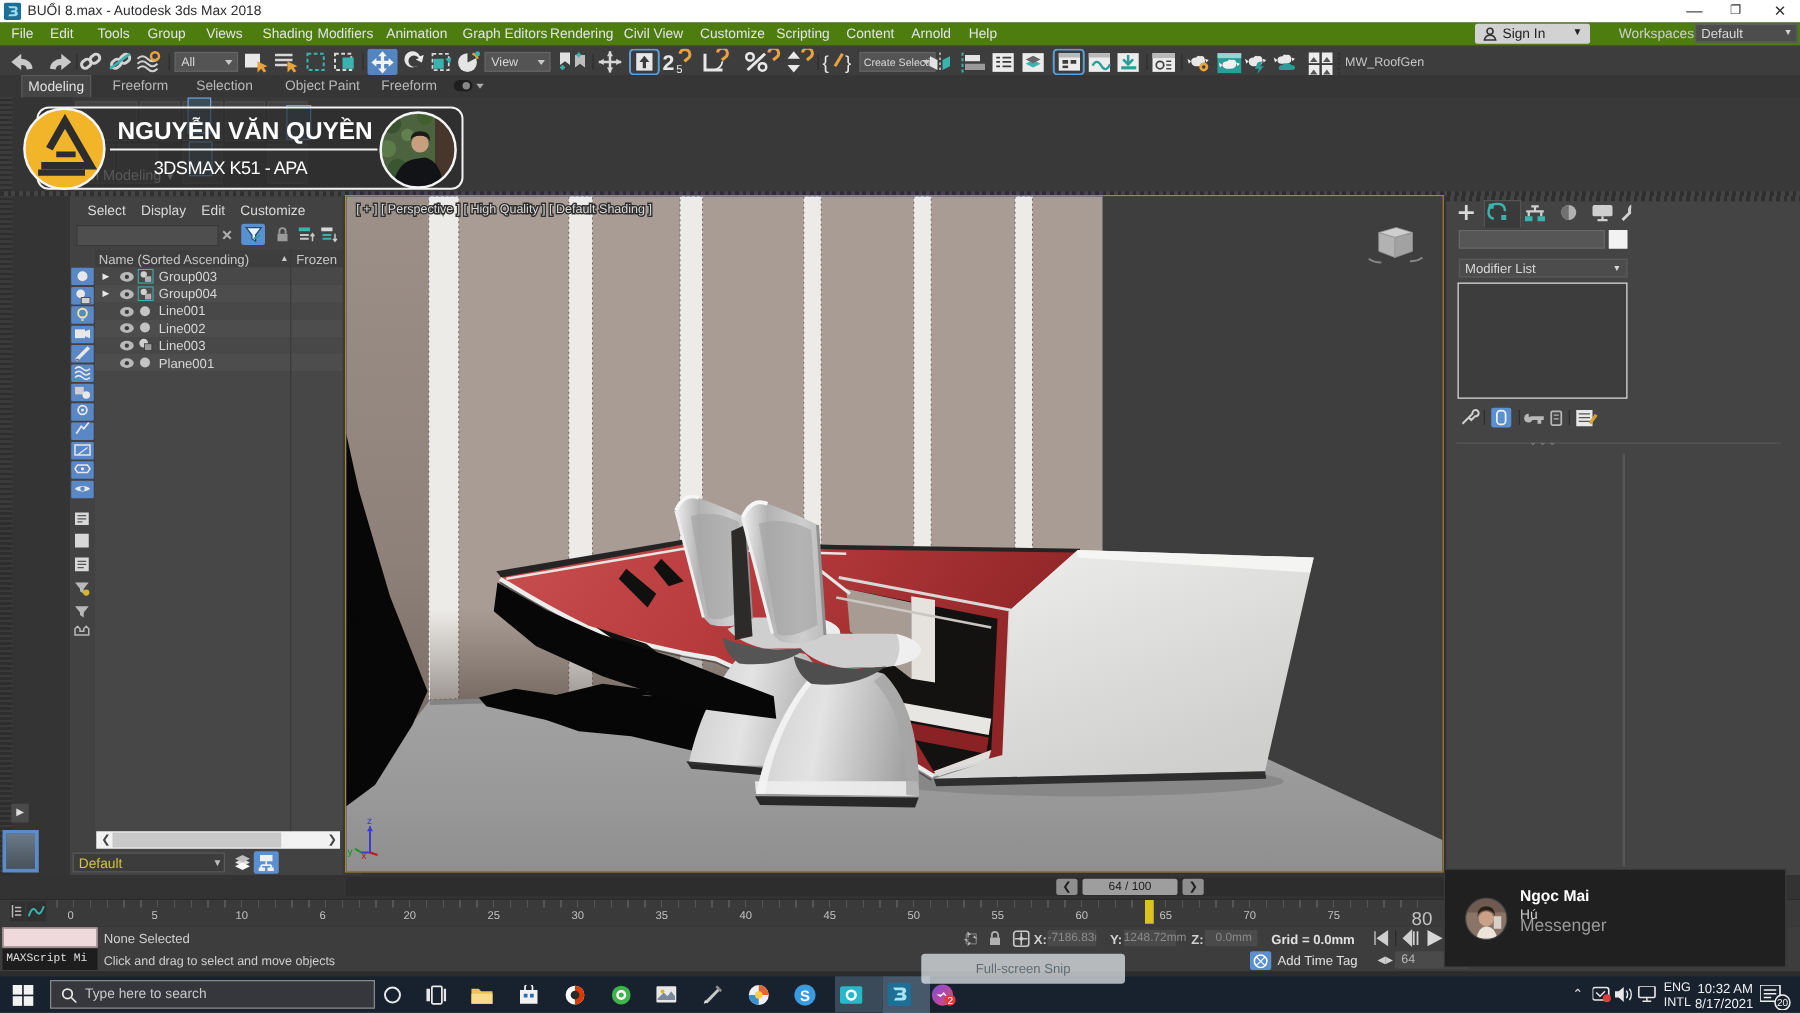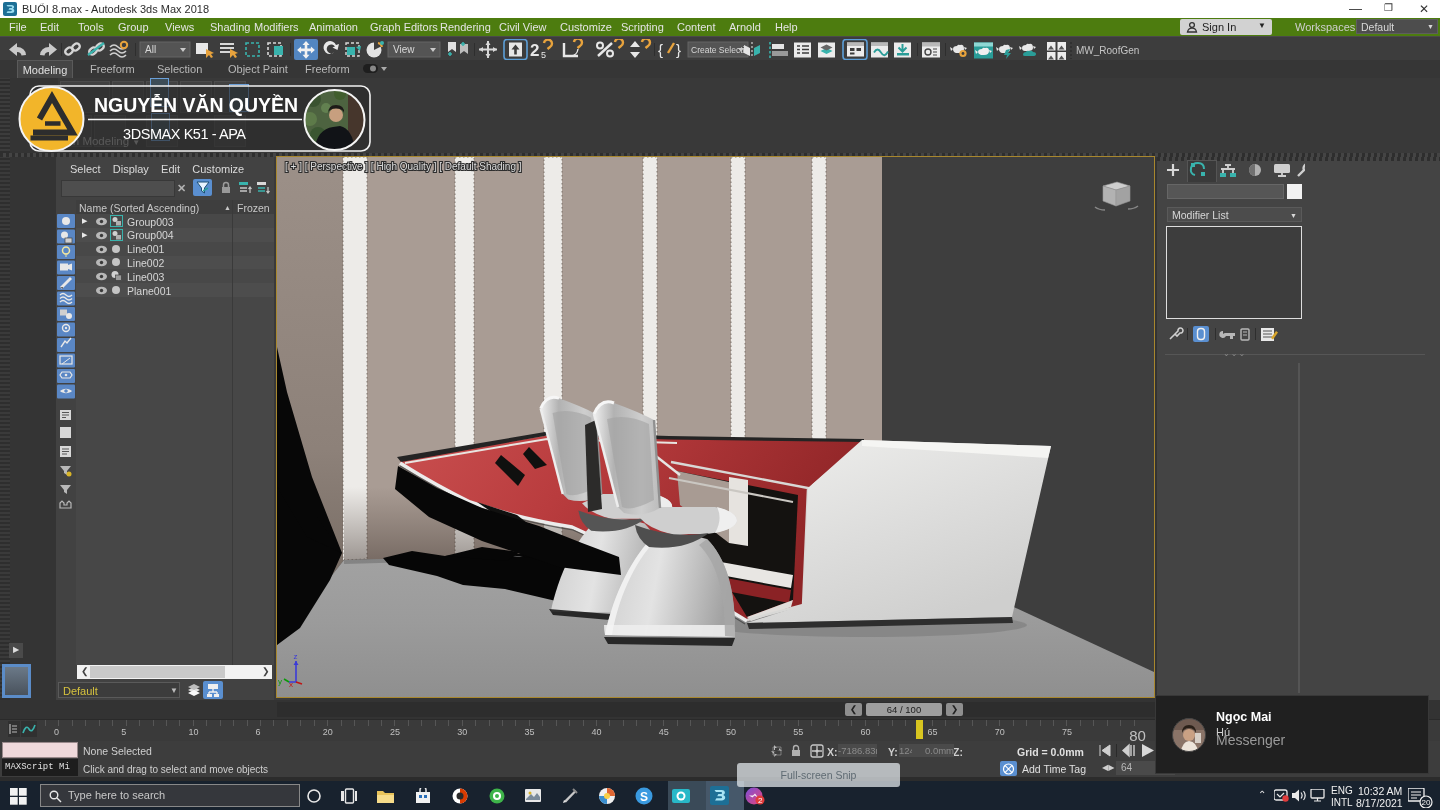--- a/index.html
+++ b/index.html
@@ -688,21 +688,21 @@
       <path d="M23.5 6 v-2 a2.5 2.5 0 0 1 5 0 v2" stroke="#b0b0b0" stroke-width="1.4" fill="none"></path>
   <rect x="41" y="1" width="12" height="12" rx="2" fill="none" stroke="#c8c8c8" stroke-width="1.3"></rect>
       <path d="M47 2 v10 M42 7 h10" stroke="#c8c8c8" stroke-width="1.3"></path>
       <circle cx="47" cy="7" r="1.6" fill="#c8c8c8"></circle>
  </svg>
  <span class="abs" style="left:827px;top:46px;color:#d0d0d0;font-size:10.5px;font-weight:bold">X:</span>
  <div class="abs" style="left:838px;top:44px;width:39px;height:13px;background:#4a4a4a;color:#8b8b8b;font-size:9.5px;text-align:center;line-height:13px;overflow:hidden">-7186.83m</div>
  <span class="abs" style="left:888px;top:46px;color:#d0d0d0;font-size:10.5px;font-weight:bold">Y:</span>
  <div class="abs" style="left:899px;top:44px;width:42px;height:13px;background:#4a4a4a;color:#8b8b8b;font-size:9.5px;text-align:center;line-height:13px">1248.72mm</div>
  <span class="abs" style="left:953px;top:46px;color:#d0d0d0;font-size:10.5px;font-weight:bold">Z:</span>
- <div class="abs" style="left:912px;top:44px;width:42px;height:13px;background:#4a4a4a;color:#8b8b8b;font-size:9.5px;text-align:right;padding-left:4px;line-height:13px;box-sizing:border-box">0.0mm</div>
+ <div class="abs" style="left:964px;top:44px;width:42px;height:13px;background:#4a4a4a;color:#8b8b8b;font-size:9.5px;text-align:center;padding-left:4px;line-height:13px;box-sizing:border-box">0.0mm</div>
  <span class="abs" style="left:1017px;top:46px;color:#e0e0e0;font-size:10.5px;font-weight:bold">Grid = 0.0mm</span>
  <svg class="abs" style="left:1098px;top:43px" width="58" height="15">
   <path d="M2 2 v11 M12 2 l-8 5.5 8 5.5Z" fill="#cfcfcf" stroke="#cfcfcf"></path>
   <rect x="18" y="1" width="1" height="13" fill="#2a2a2a"></rect>
   <path d="M31 2 l-6 5.5 6 5.5Z M33 2 v11 M36 2 v11" fill="#cfcfcf" stroke="#cfcfcf" stroke-width="1.4"></path>
   <path d="M44 1 L56 7.5 L44 14 Z" fill="#d8d8d8"></path>
  </svg>
  <div class="abs" style="left:1000px;top:61px;width:17px;height:15px;background:#5a8fd0;border-radius:2px"></div>
  <svg class="abs" style="left:1002px;top:63px" width="13" height="12">
       <circle cx="6.5" cy="6" r="5" fill="none" stroke="#fff" stroke-width="1.2"></circle>

